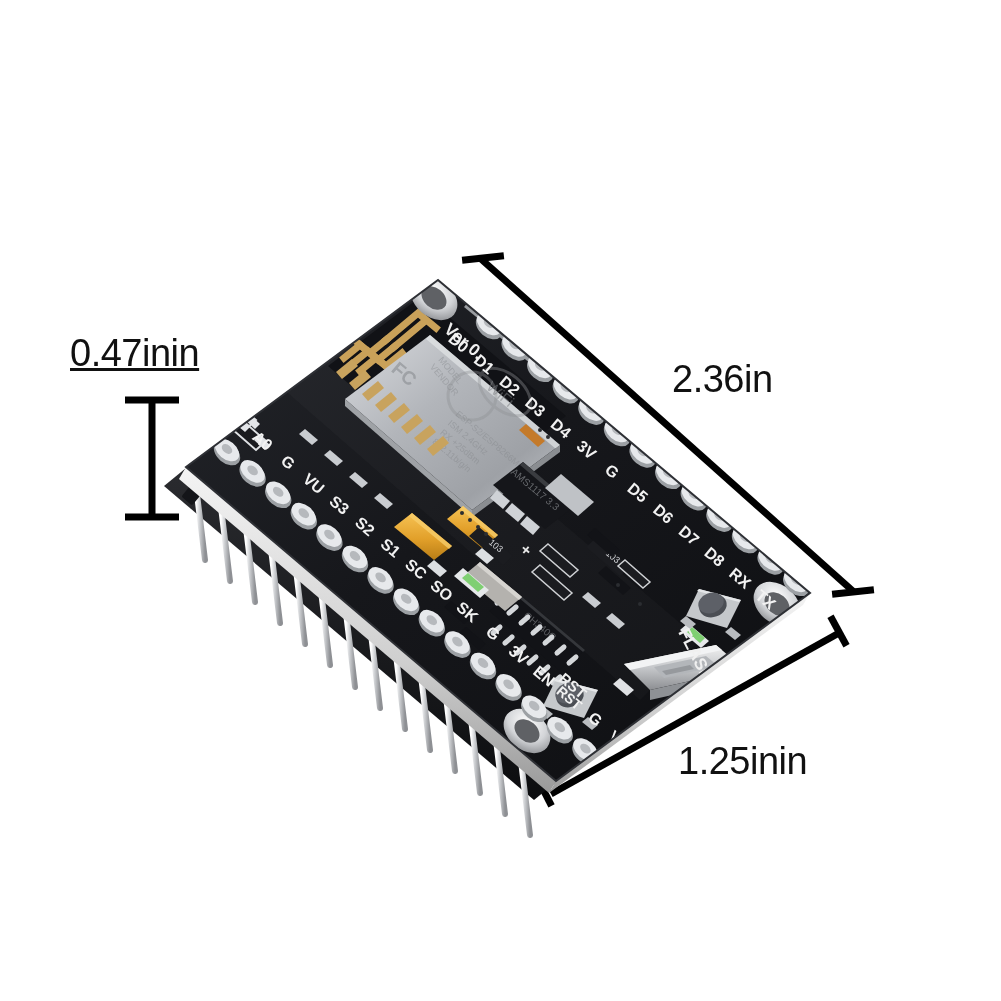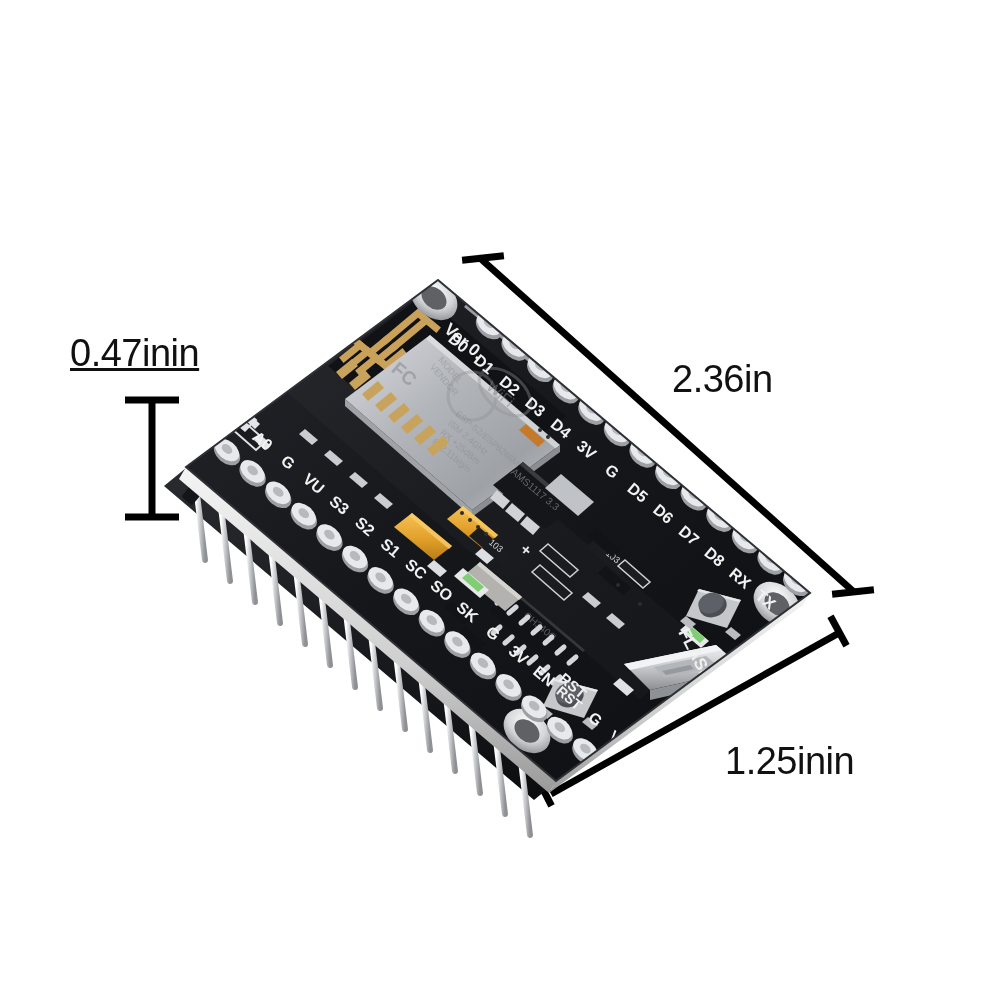--- a/index.html
+++ b/index.html
@@ -5,21 +5,21 @@
 <style>
   html,body{margin:0;padding:0;background:#ffffff;}
   body{width:1001px;height:1001px;overflow:hidden;
        font-family:"Liberation Sans","DejaVu Sans",sans-serif;}
   #stage{position:relative;width:1001px;height:1001px;background:#fff;}
   svg#scene{position:absolute;left:0;top:0;width:1001px;height:1001px;display:block;}
   .dimlabel{position:absolute;color:#111;font-family:"Liberation Sans","DejaVu Sans",sans-serif;
             white-space:nowrap;letter-spacing:-0.5px;}
   #lbl-height{left:70px;  top:332px;  font-size:38px;text-decoration:underline;}
   #lbl-length{left:660px; top:358px;  font-size:38px;margin-left:12px;}
-  #lbl-width{ left:678px; top:740px;  font-size:38px;margin-left:47px;}
+  #lbl-width{ left:678px; top:740px;  font-size:38px;}
 </style>
 </head>
 <body>
 
 <div id="stage">
 
   <svg id="scene" viewBox="0 0 1001 1001">
     <defs>
       <linearGradient id="gPcb" x1="0" y1="0" x2="1" y2="1">
         <stop offset="0%" stop-color="#24262b"></stop>

